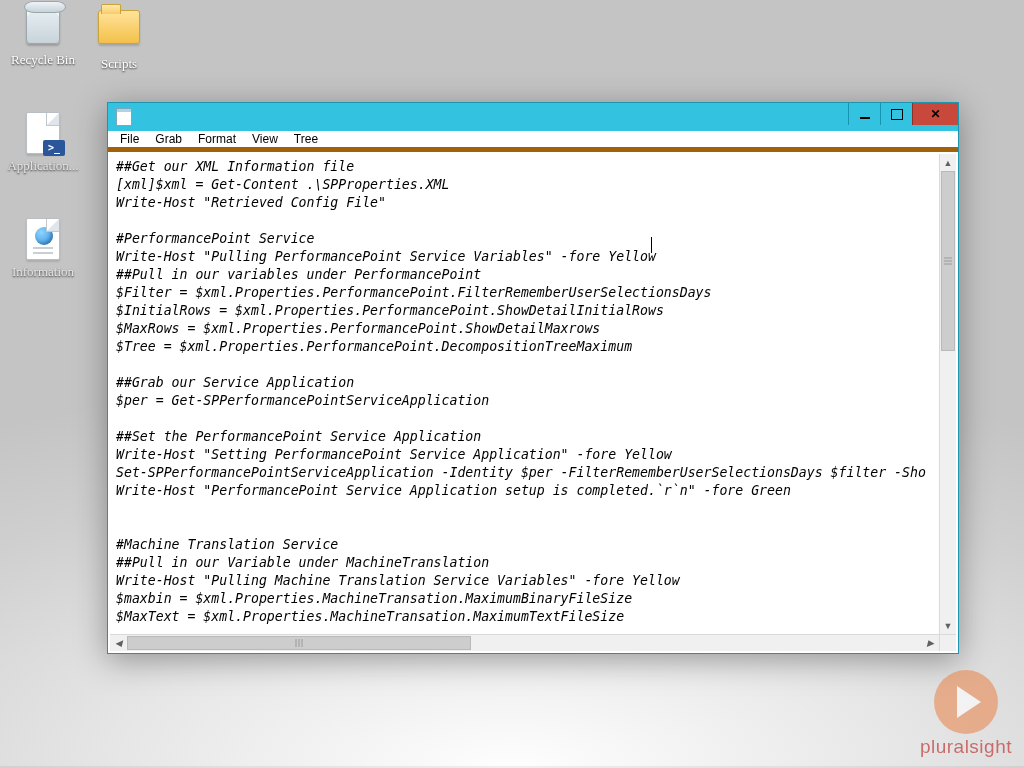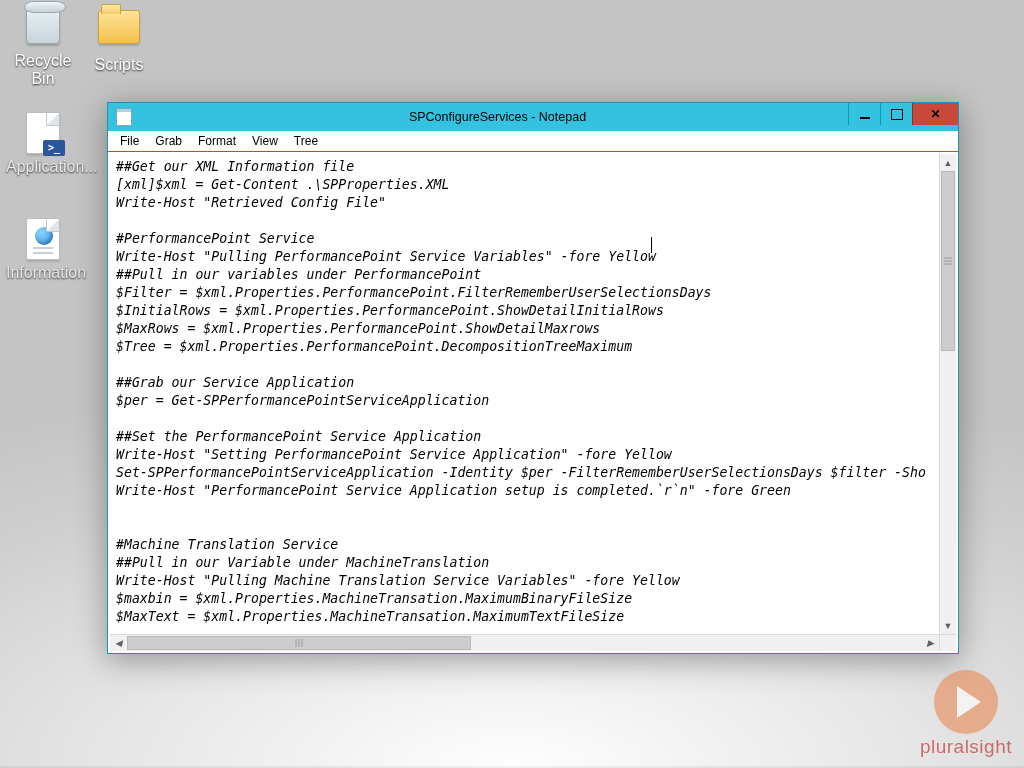--- a/index.html
+++ b/index.html
@@ -12,21 +12,21 @@
     background: radial-gradient(ellipse 1000px 400px at 50% 100%, #fefefe 0%, #e6e6e6 40%, #cfcfcf 75%, #c4c4c4 100%),
                 linear-gradient(180deg, #cacaca 0%, #d8d8d8 30%, #e4e4e4 100%);
     position: relative;
   }
 
   
   .desk-icon {
     position: absolute; width: 74px; text-align: center; cursor: pointer;
   }
   .desk-icon .glyph { width: 48px; height: 44px; margin: 0 auto 2px; position: relative; }
-  .desk-icon .label { color: #fff; font-size: 16px; text-shadow: 0 1px 2px rgba(0,0,0,.8); }
+  .desk-icon .label { color: #fff; font-size: 13px; text-shadow: 0 1px 2px rgba(0,0,0,.8); font-family: Liberation Serif, serif; }
   .desk-icon.shadowed .label { color: #e6e6e6; }
 
   
   .bin {
     width: 34px; height: 38px; margin: 0 auto; position: relative;
     background: linear-gradient(180deg,#e9f0f4,#c8d4da); border-radius: 6px 6px 4px 4px;
     border: 1px solid #9aa7ad; box-shadow: inset 0 6px 0 rgba(255,255,255,.6), 0 2px 2px rgba(0,0,0,.2);
   }
   .bin::before { content:""; position:absolute; top:-6px; left:-3px; width:40px; height:10px; border-radius:10px/6px; background:linear-gradient(#eef4f8,#c7d2d8); border:1px solid #9aa7ad; }
 
@@ -73,21 +73,21 @@
     width:32px; height:22px; margin-top:0; display:flex; align-items:center; justify-content:center;
     font-family:"Segoe UI Symbol","Segoe UI",sans-serif; font-size:11px; cursor:pointer;
   }
   .winbtn.min, .winbtn.max { background:#33c2df; border-left:1px solid #1496b1; }
   .winbtn.close { background:#c8493b; color:#000; border-left:1px solid #8e2e24; width:46px;}
   .winbtn.min::before { content:""; width:10px; height:2px; background:#000; margin-top:7px;}
   .winbtn.max::before { content:""; width:10px; height:9px; border:1.5px solid #000; background:transparent;}
   .winbtn.close::before { content:"✕"; font-size:12px; font-weight:bold; }
 
   .menubar {
-    height:21px; background:#fff; border-bottom:1px solid #a16207;
+    height:21px; background:#fff; border-bottom:5px solid #a16207;
     display:flex; align-items:center; padding:0 4px; font-size:12px; color:#000;
   }
   .menubar span { padding: 2px 8px; cursor:default; }
 
   
   .client {
     position:absolute; left:2px; right:2px; top:51px; bottom:2px; background:#fff;
   }
   .editor-wrap { position:absolute; inset:0;font-style:italic; }
   .editor {
@@ -191,21 +191,20 @@
       </div>
   </div>
   <div class="label">Information</div>
 </div>
 
 <div class="window">
   <div class="titlebar">
     <div class="app-icon">
         <div class="pad"></div>
       </div>
-    <div class="title">SPConfigureServices - Notepad</div>
     <div class="winbtns">
       <div class="winbtn min"></div>
       <div class="winbtn max"></div>
       <div class="winbtn close"></div>
     </div>
   </div>
   <div class="menubar">
     <span>File</span>
     <span>Grab</span>
     <span>Format</span>

